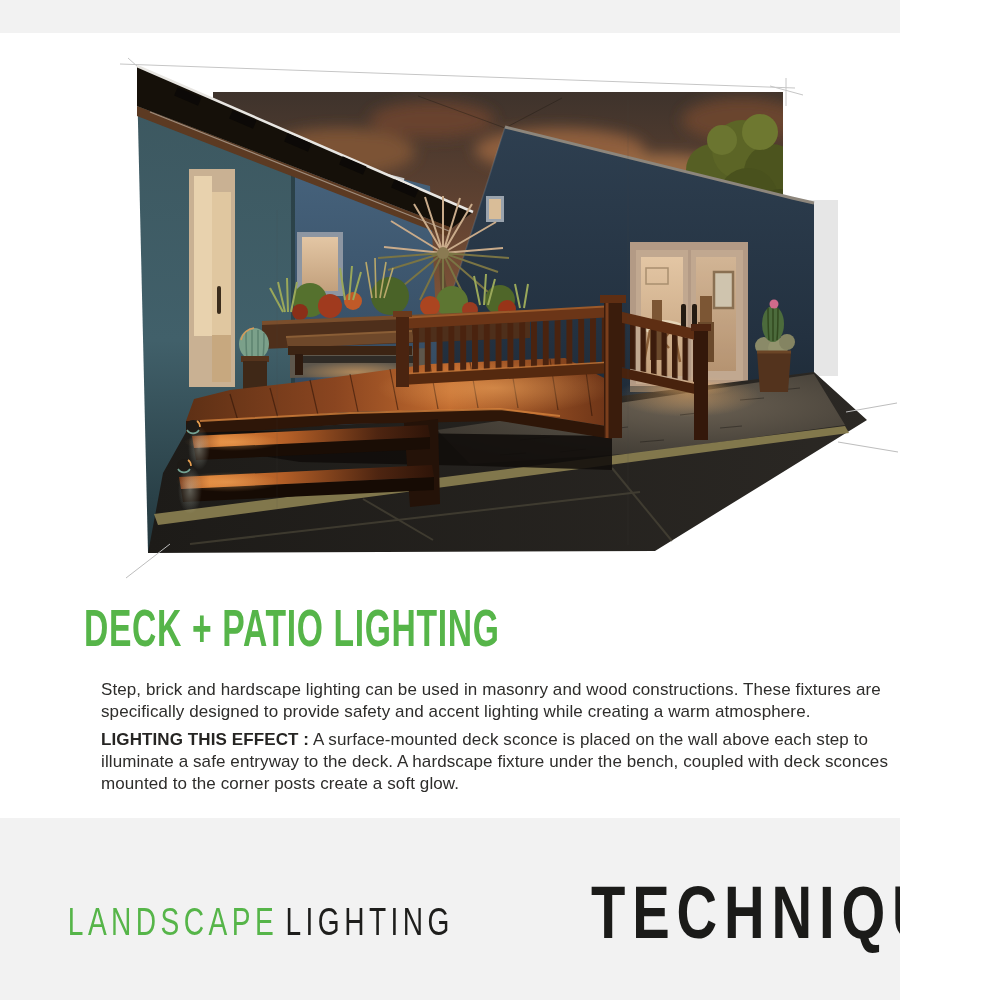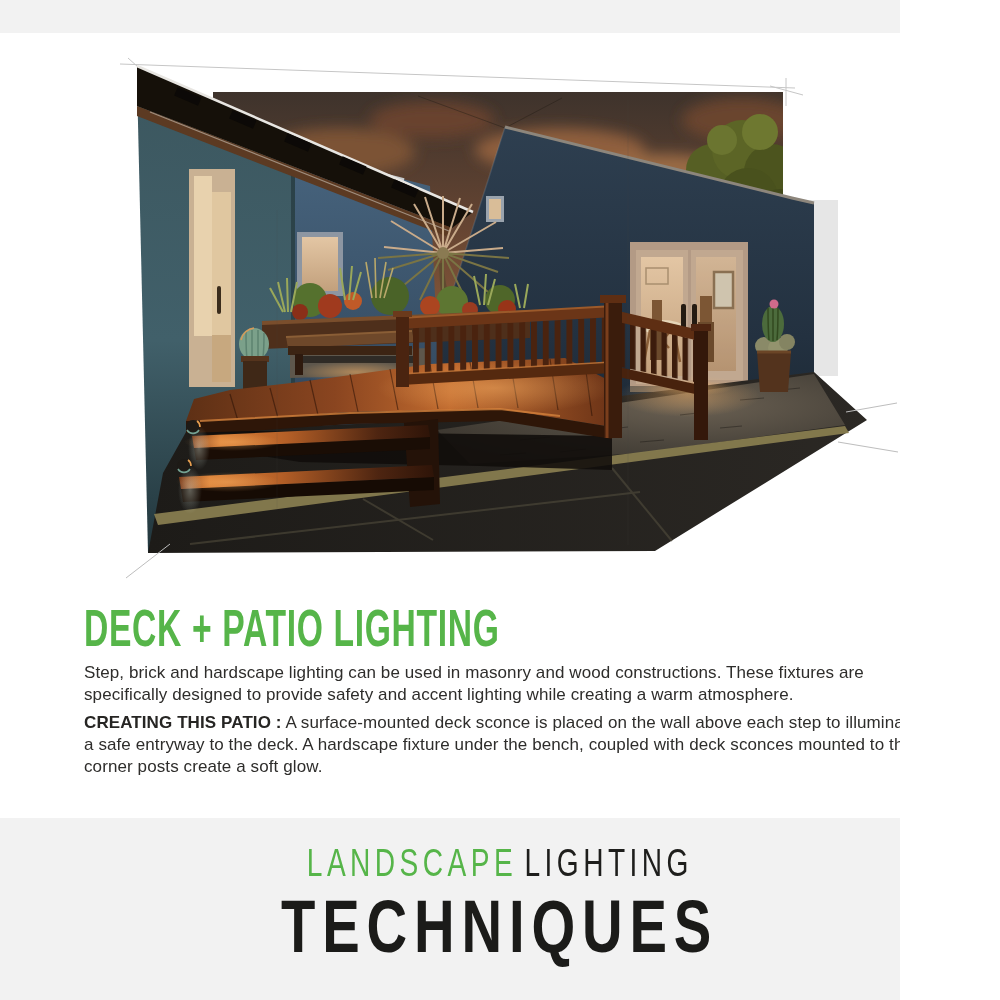--- a/index.html
+++ b/index.html
@@ -3,27 +3,27 @@
 <meta charset="utf-8">
 <style>
   html,body{margin:0;padding:0;background:#ffffff;}
   #canvas{position:relative;width:900px;height:1000px;background:#ffffff;overflow:hidden;
           font-family:"Liberation Sans", sans-serif;}
   .top-bar{position:absolute;left:0;top:0;width:1000px;height:33px;background:#f2f2f2;}
   .scene-wrap{position:absolute;left:0;top:0;width:1000px;height:610px;}
   .page-title{position:absolute;left:84px;top:603px;margin:0;color:#56b549;
       font-size:51px;font-weight:bold;letter-spacing:1px;white-space:nowrap;
       transform:scaleX(0.66);transform-origin:left top;line-height:1.0;}
-  .para{position:absolute;left:84px;width:836px;margin:0;color:#2e2d2b;
+  .para{position:absolute;left:84px;width:836px;margin:17px;color:#2e2d2b;
       font-size:17px;line-height:22.2px;letter-spacing:0.1px;}
   .para-1{top:662px;}
   .para-2{top:712px;}
   .para b{font-weight:bold;color:#262523;}
   .footer{position:absolute;left:0;top:818px;width:1000px;height:182px;background:#f2f2f2;
-      display:flex;flex-direction:column;align-items:center;}
+      display:flex;flex-direction:row;align-items:center;}
   .brand-line{margin-top:26px;white-space:nowrap;transform:scaleX(0.74);transform-origin:center top;
       font-size:38px;font-weight:500;letter-spacing:6px;color:#1e1e1c;line-height:1;}
   .brand-green{color:#56b549;margin-right:10px;}
   .footer-title{margin-top:8px;white-space:nowrap;transform:scaleX(0.76);transform-origin:center top;
       font-size:74px;font-weight:bold;letter-spacing:9px;color:#1b1b19;line-height:1;}
 </style>
 </head>
 <body>
 
 <div id="canvas">
@@ -357,20 +357,20 @@
         <line x1="126" y1="578" x2="170" y2="544"></line>
       </g>
     </g>
   </svg>
   </div>
 
   <h1 class="page-title">DECK + PATIO LIGHTING</h1>
 
   <p class="para para-1">Step, brick and hardscape lighting can be used in masonry and wood constructions. These fixtures are specifically designed to provide safety and accent lighting while creating a warm atmosphere.</p>
 
-  <p class="para para-2"><b>CREATING THIS PATIO :</b> <span>A surface-mounted deck sconce is placed on the wall above each step to illuminate a safe entryway to the deck. A hardscape fixture under the bench, coupled with deck sconces mounted to the corner posts create a soft glow.</span></p>
+  <p class="para para-2"><b>LIGHTING THIS EFFECT :</b> <span>A surface-mounted deck sconce is placed on the wall above each step to illuminate a safe entryway to the deck. A hardscape fixture under the bench, coupled with deck sconces mounted to the corner posts create a soft glow.</span></p>
 
   <div class="footer">
     <div class="brand-line"><span class="brand-green">LANDSCAPE</span><span>LIGHTING</span></div>
     <div class="footer-title">TECHNIQUES</div>
   </div>
 
 </div>
 
 </body></html>

